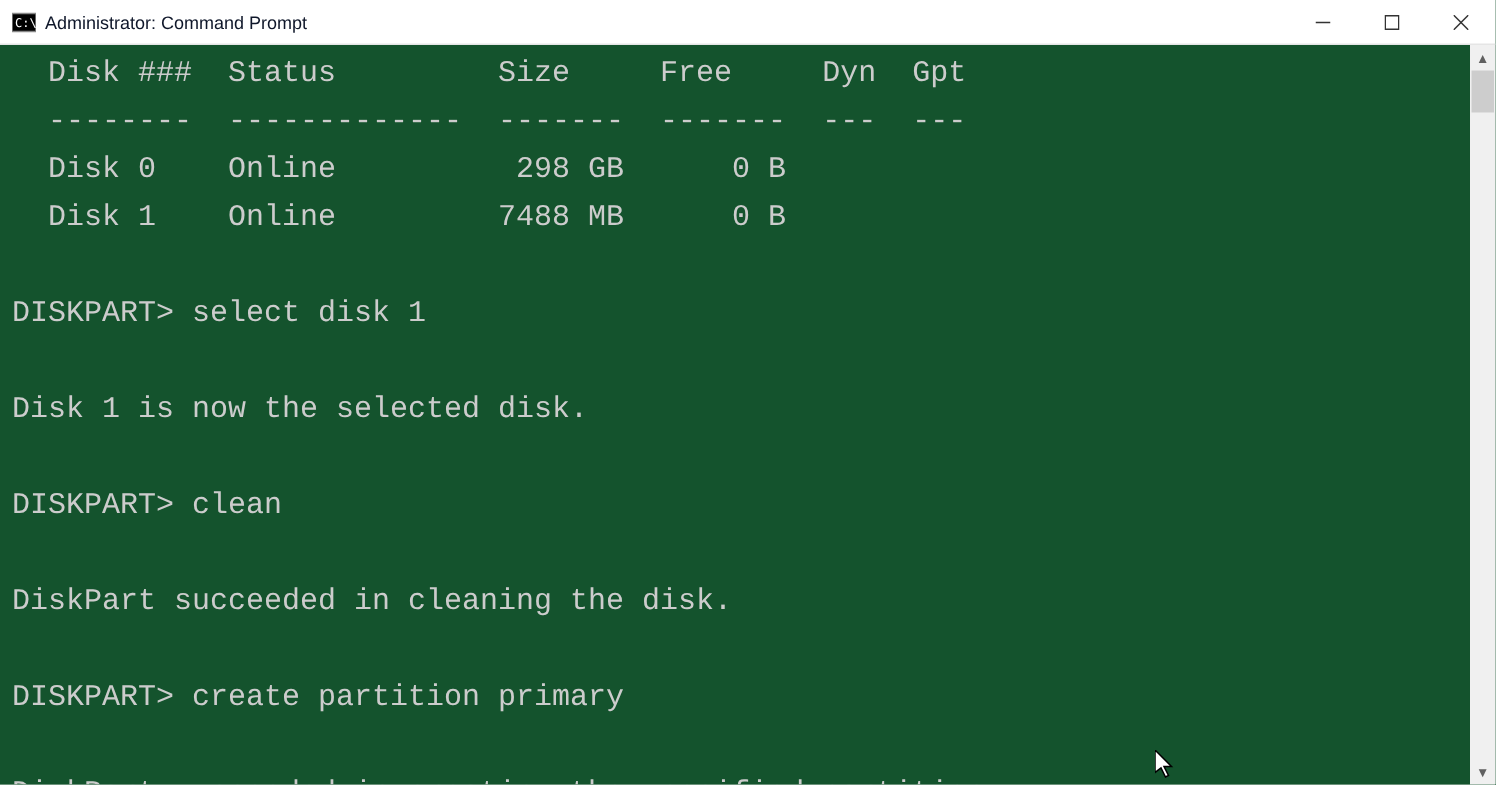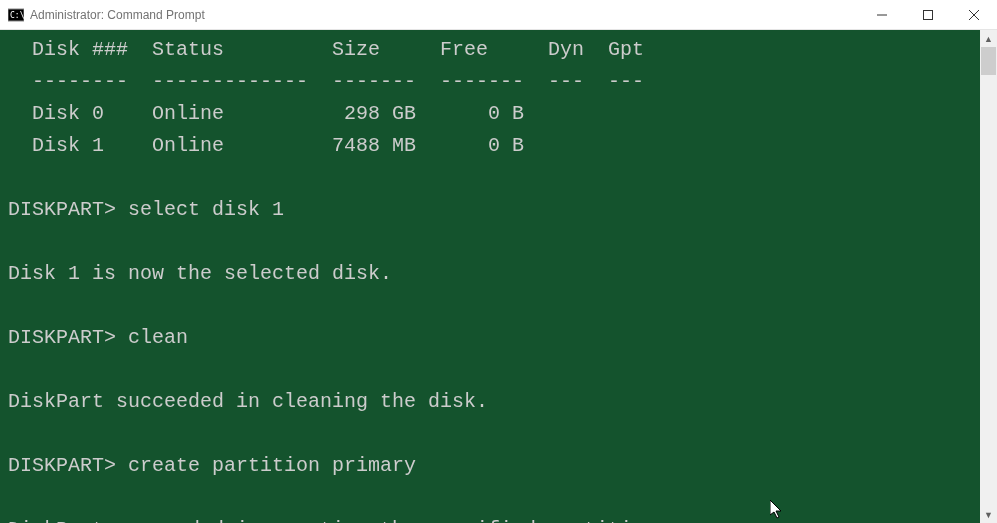--- a/index.html
+++ b/index.html
@@ -30,21 +30,21 @@
       display: flex;
       align-items: center;
       justify-content: center;
     }
     .titlebar-icon svg {
       width: 16px;
       height: 16px;
     }
     .titlebar-text {
       font-size: 12px;
-      color: #737373;
+      color: #0f172a;
       flex: 1;
     }
     .titlebar-controls {
       display: flex;
       height: 100%;
     }
     .titlebar-btn {
       width: 46px;
       height: 30px;
       display: flex;

